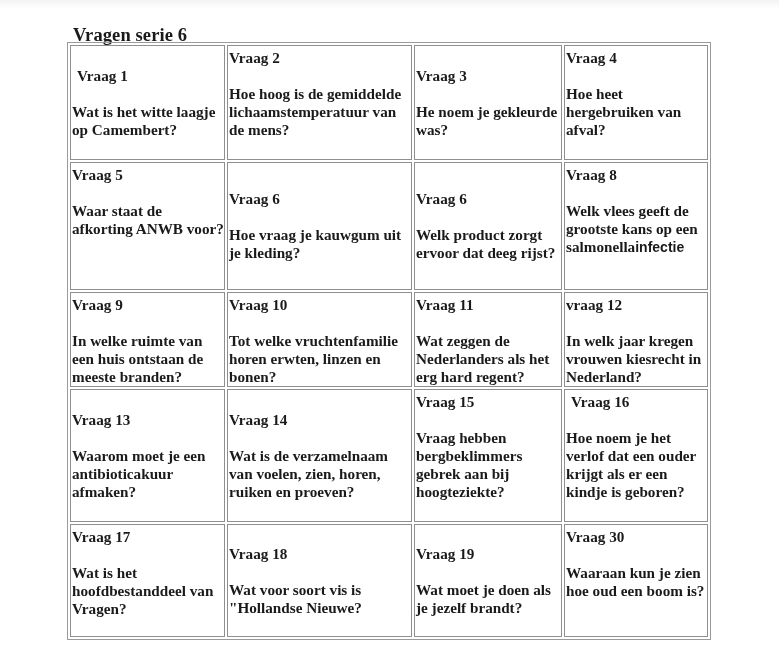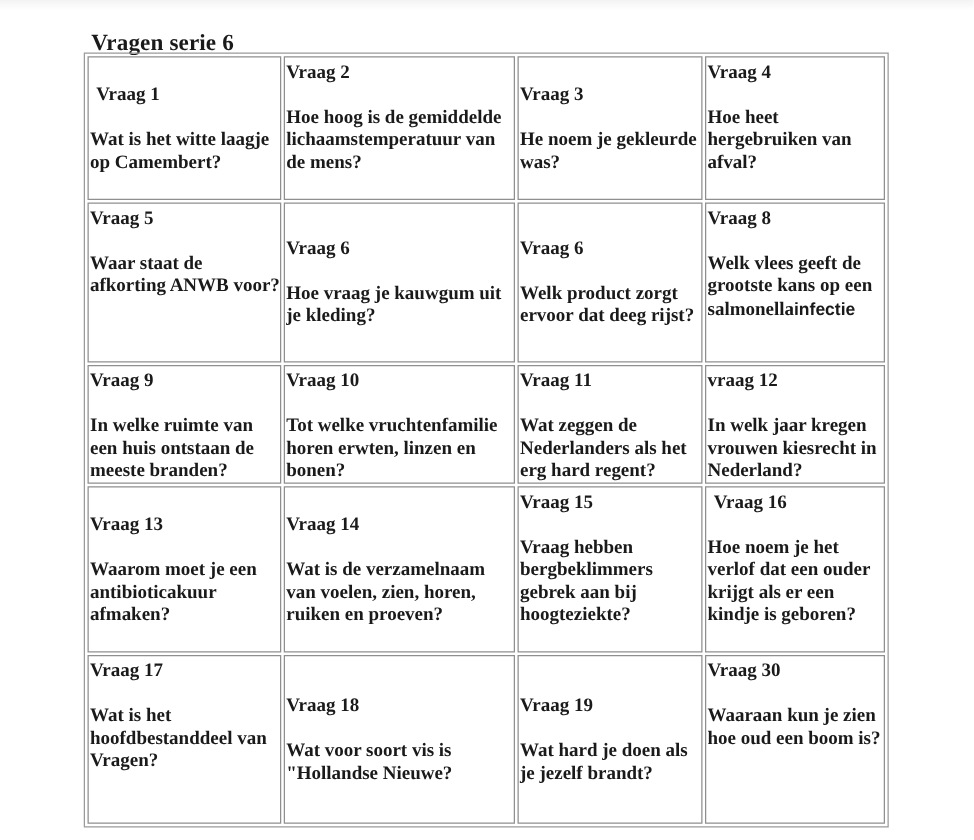--- a/index.html
+++ b/index.html
@@ -118,32 +118,32 @@
     </td>
     <td class="top">
       <span class="q-label">Vraag 15</span>
       <span class="q-text">Vraag hebben bergbeklimmers gebrek aan bij hoogteziekte?</span>
     </td>
     <td class="top">
       <span class="q-label indent">Vraag 16</span>
       <span class="q-text">Hoe noem je het verlof dat een ouder krijgt als er een kindje is geboren?</span>
     </td>
   </tr>
-  <tr style="height:135px">
+  <tr style="height:113px">
     <td class="top">
       <span class="q-label">Vraag 17</span>
       <span class="q-text">Wat is het hoofdbestanddeel van Vragen?</span>
     </td>
     <td>
       <span class="q-label">Vraag 18</span>
       <span class="q-text">Wat voor soort vis is "Hollandse Nieuwe?</span>
     </td>
     <td>
       <span class="q-label">Vraag 19</span>
-      <span class="q-text">Wat hard je doen als je jezelf brandt?</span>
+      <span class="q-text">Wat moet je doen als je jezelf brandt?</span>
     </td>
     <td class="top">
       <span class="q-label">Vraag 30</span>
       <span class="q-text">Waaraan kun je zien hoe oud een boom is?</span>
     </td>
   </tr>
 </tbody>
   </table>
 
 </body></html>

